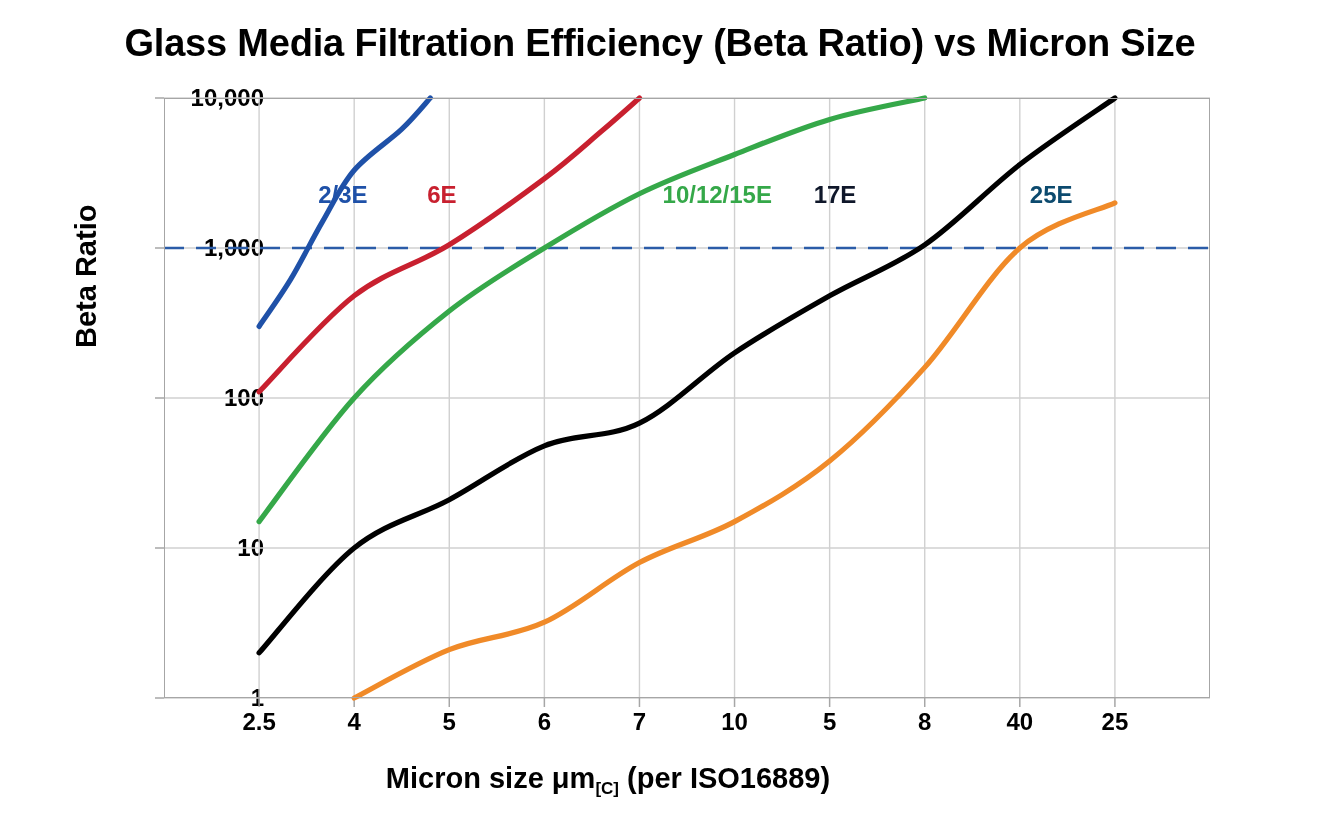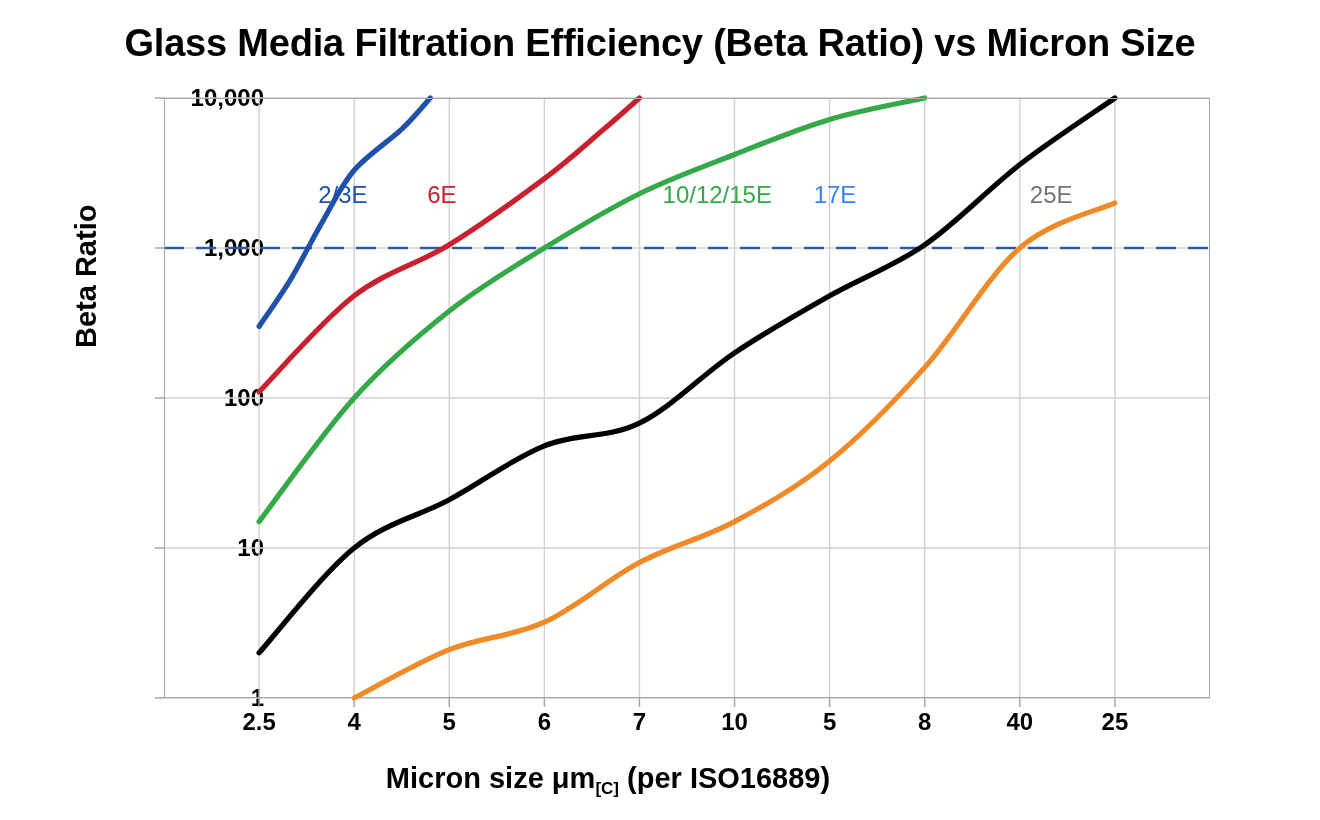--- a/index.html
+++ b/index.html
@@ -33,21 +33,21 @@
     position:absolute;font-size:24px;font-weight:bold;color:#000;
     text-align:center;white-space:nowrap;line-height:1;
   }
   .xtick-row{position:absolute;left:0;top:612px;width:1046px;height:40px;}
   .x-axis-title{
     position:absolute;left:0;top:762px;width:1216px;text-align:center;
     font-size:29px;font-weight:bold;color:#000;
   }
   .x-axis-title .sub{font-size:17px;vertical-align:-6px;}
   .series-label{
-    position:absolute;font-size:24px;font-weight:normal;white-space:nowrap;line-height:1;
+    position:absolute;font-size:24px;font-weight:bold;white-space:nowrap;line-height:1;
   }
 </style>
 </head>
 <body>
 
 <div id="chart-root">
 
   <div class="chart-title">Glass Media Filtration Efficiency (Beta Ratio) vs Micron Size</div>
 
   <div class="plot-area">
@@ -128,15 +128,15 @@
       <span class="y-axis-title">Beta Ratio</span>
     </div>
 
   </div>
 
   <div class="x-axis-title"><span>Micron size μm</span><span class="sub">[C]</span><span> (per ISO16889)</span></div>
 
 <div class="series-label" style="left: 318.182px; top: 183px; color: rgb(31, 81, 168);">2/3E</div>
     <div class="series-label" style="left: 427.273px; top: 183px; color: rgb(200, 32, 47);">6E</div>
     <div class="series-label" style="left: 662.545px; top: 183px; color: rgb(53, 168, 73); text-align: right;">10/12/15E</div>
-    <div class="series-label" style="left: 813.636px; top: 183px; color: #3b82f6;">17E</div>
-    <div class="series-label" style="left: 1029.82px; top: 183px; color: #737373;">25E</div>
+    <div class="series-label" style="left: 813.636px; top: 183px; color: #0f172a;">17E</div>
+    <div class="series-label" style="left: 1029.82px; top: 183px; color: #0c4a6e;">25E</div>
   </div>
 
 </body></html>

